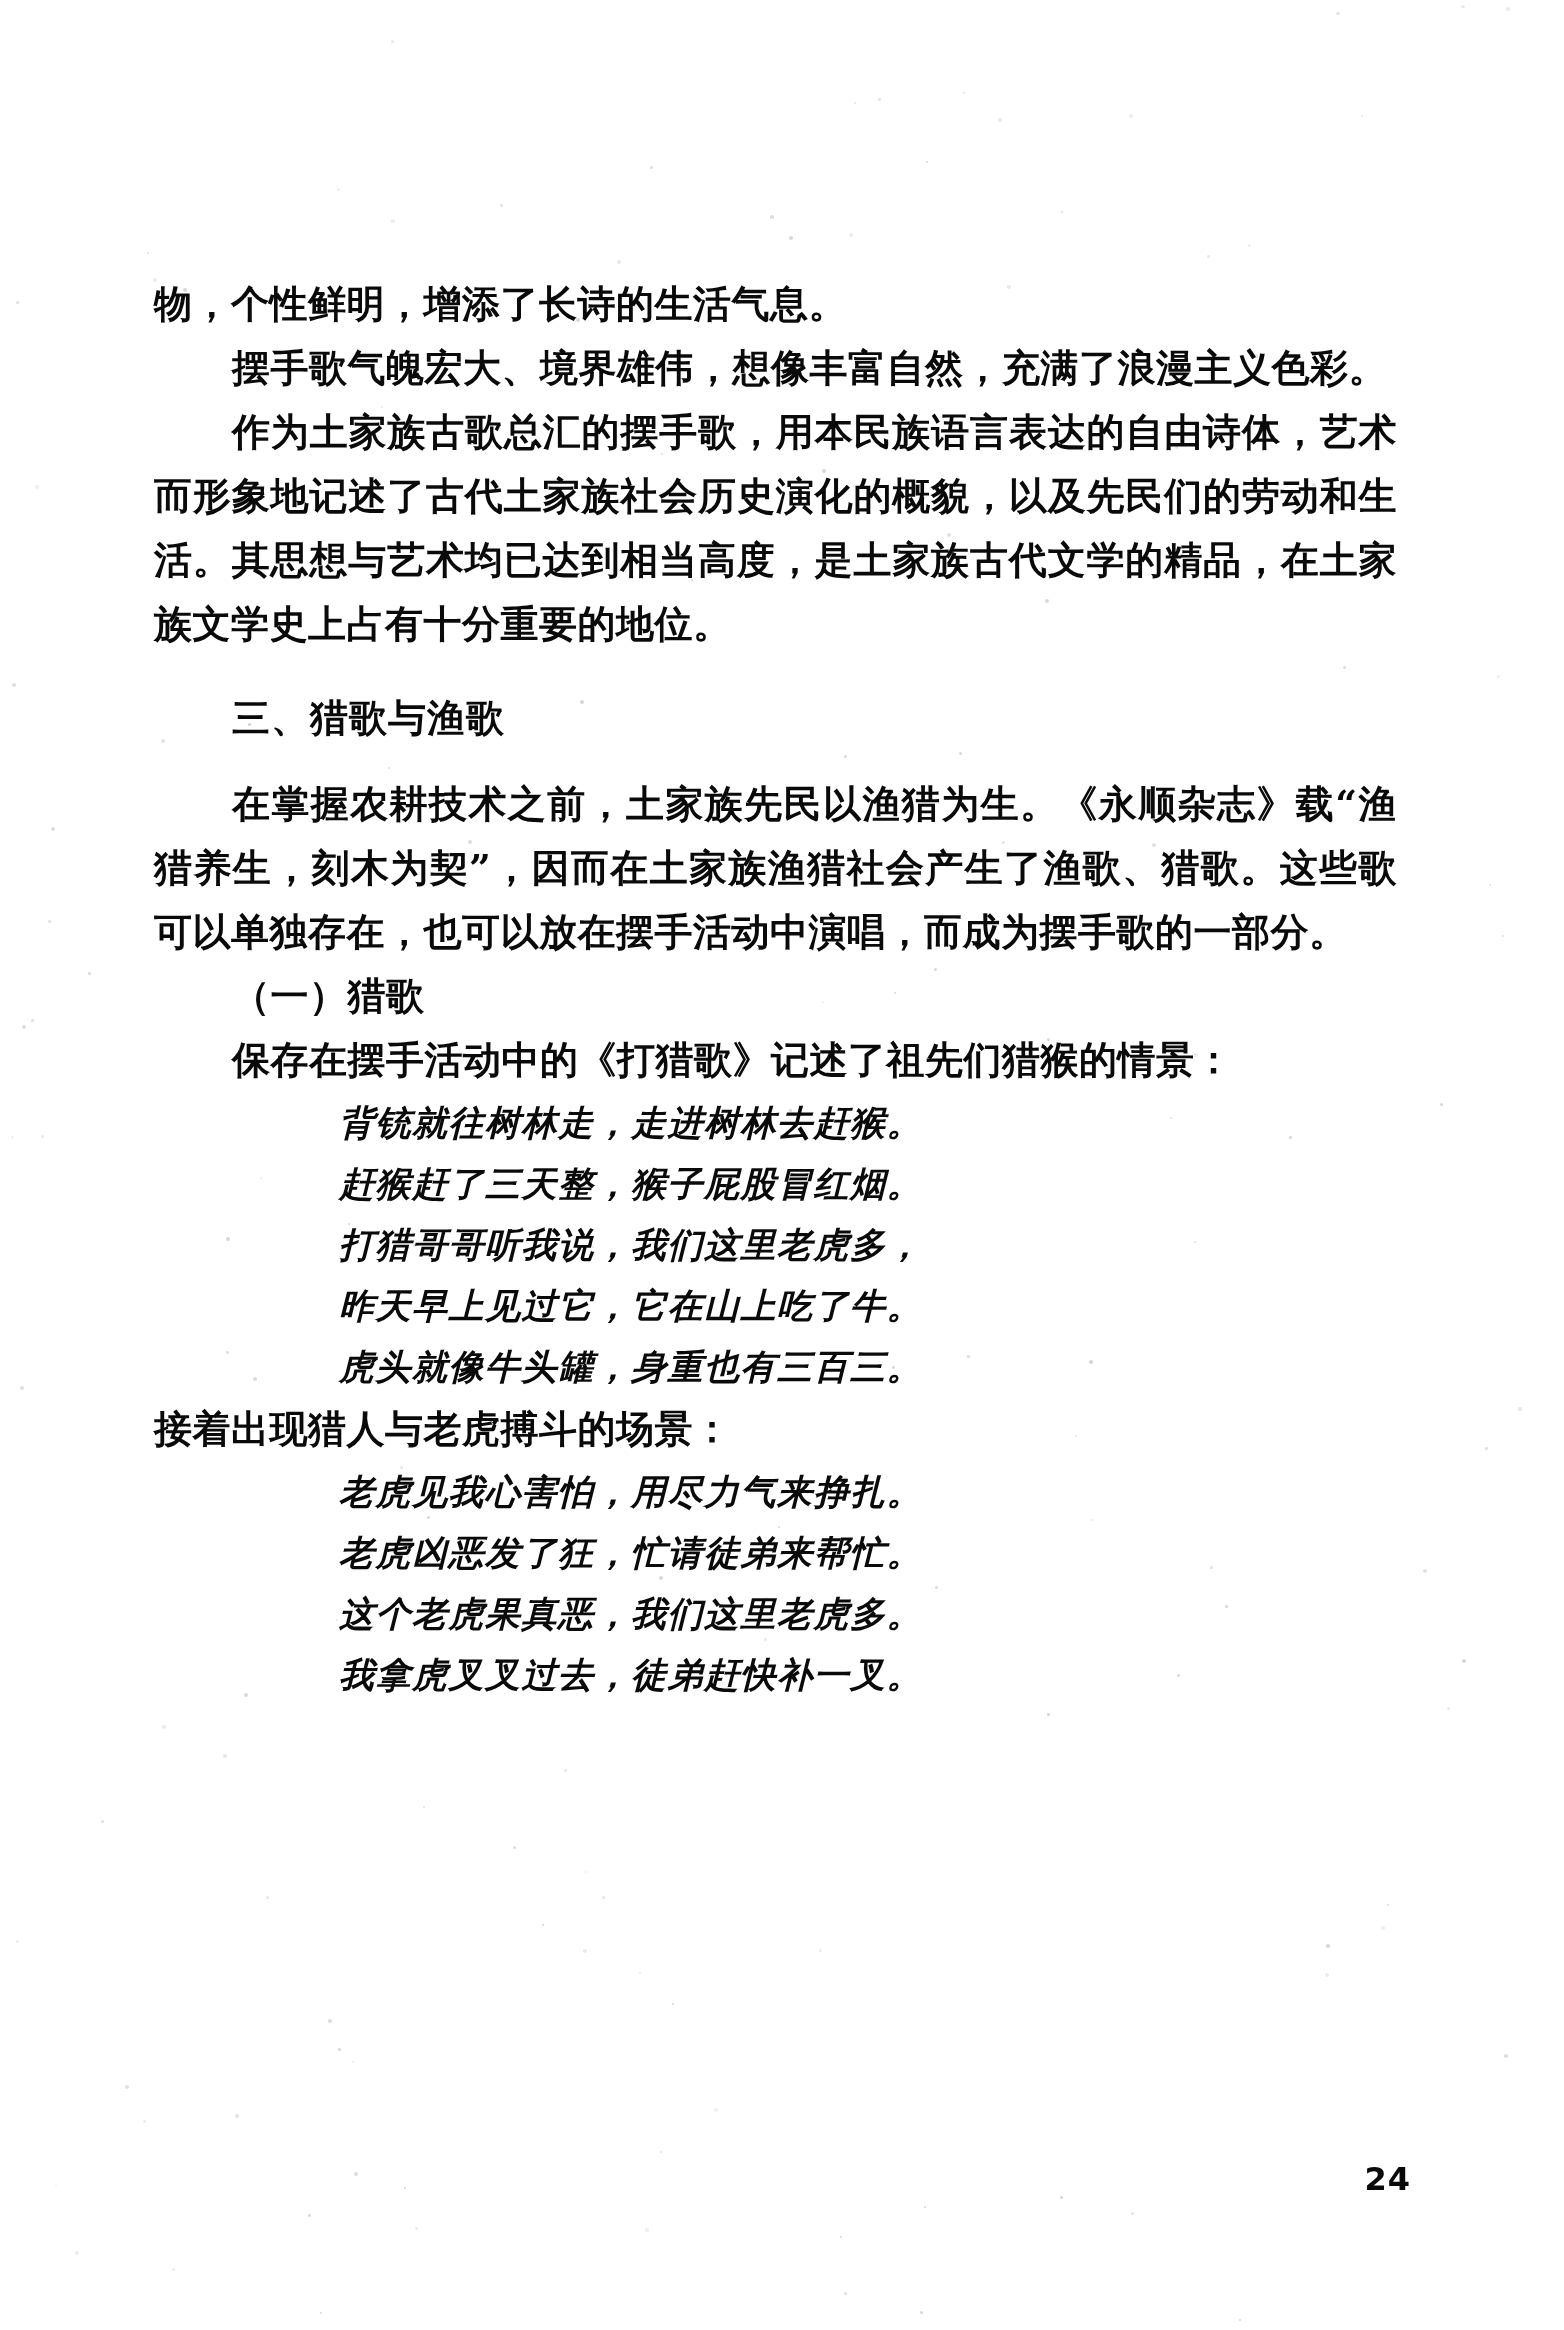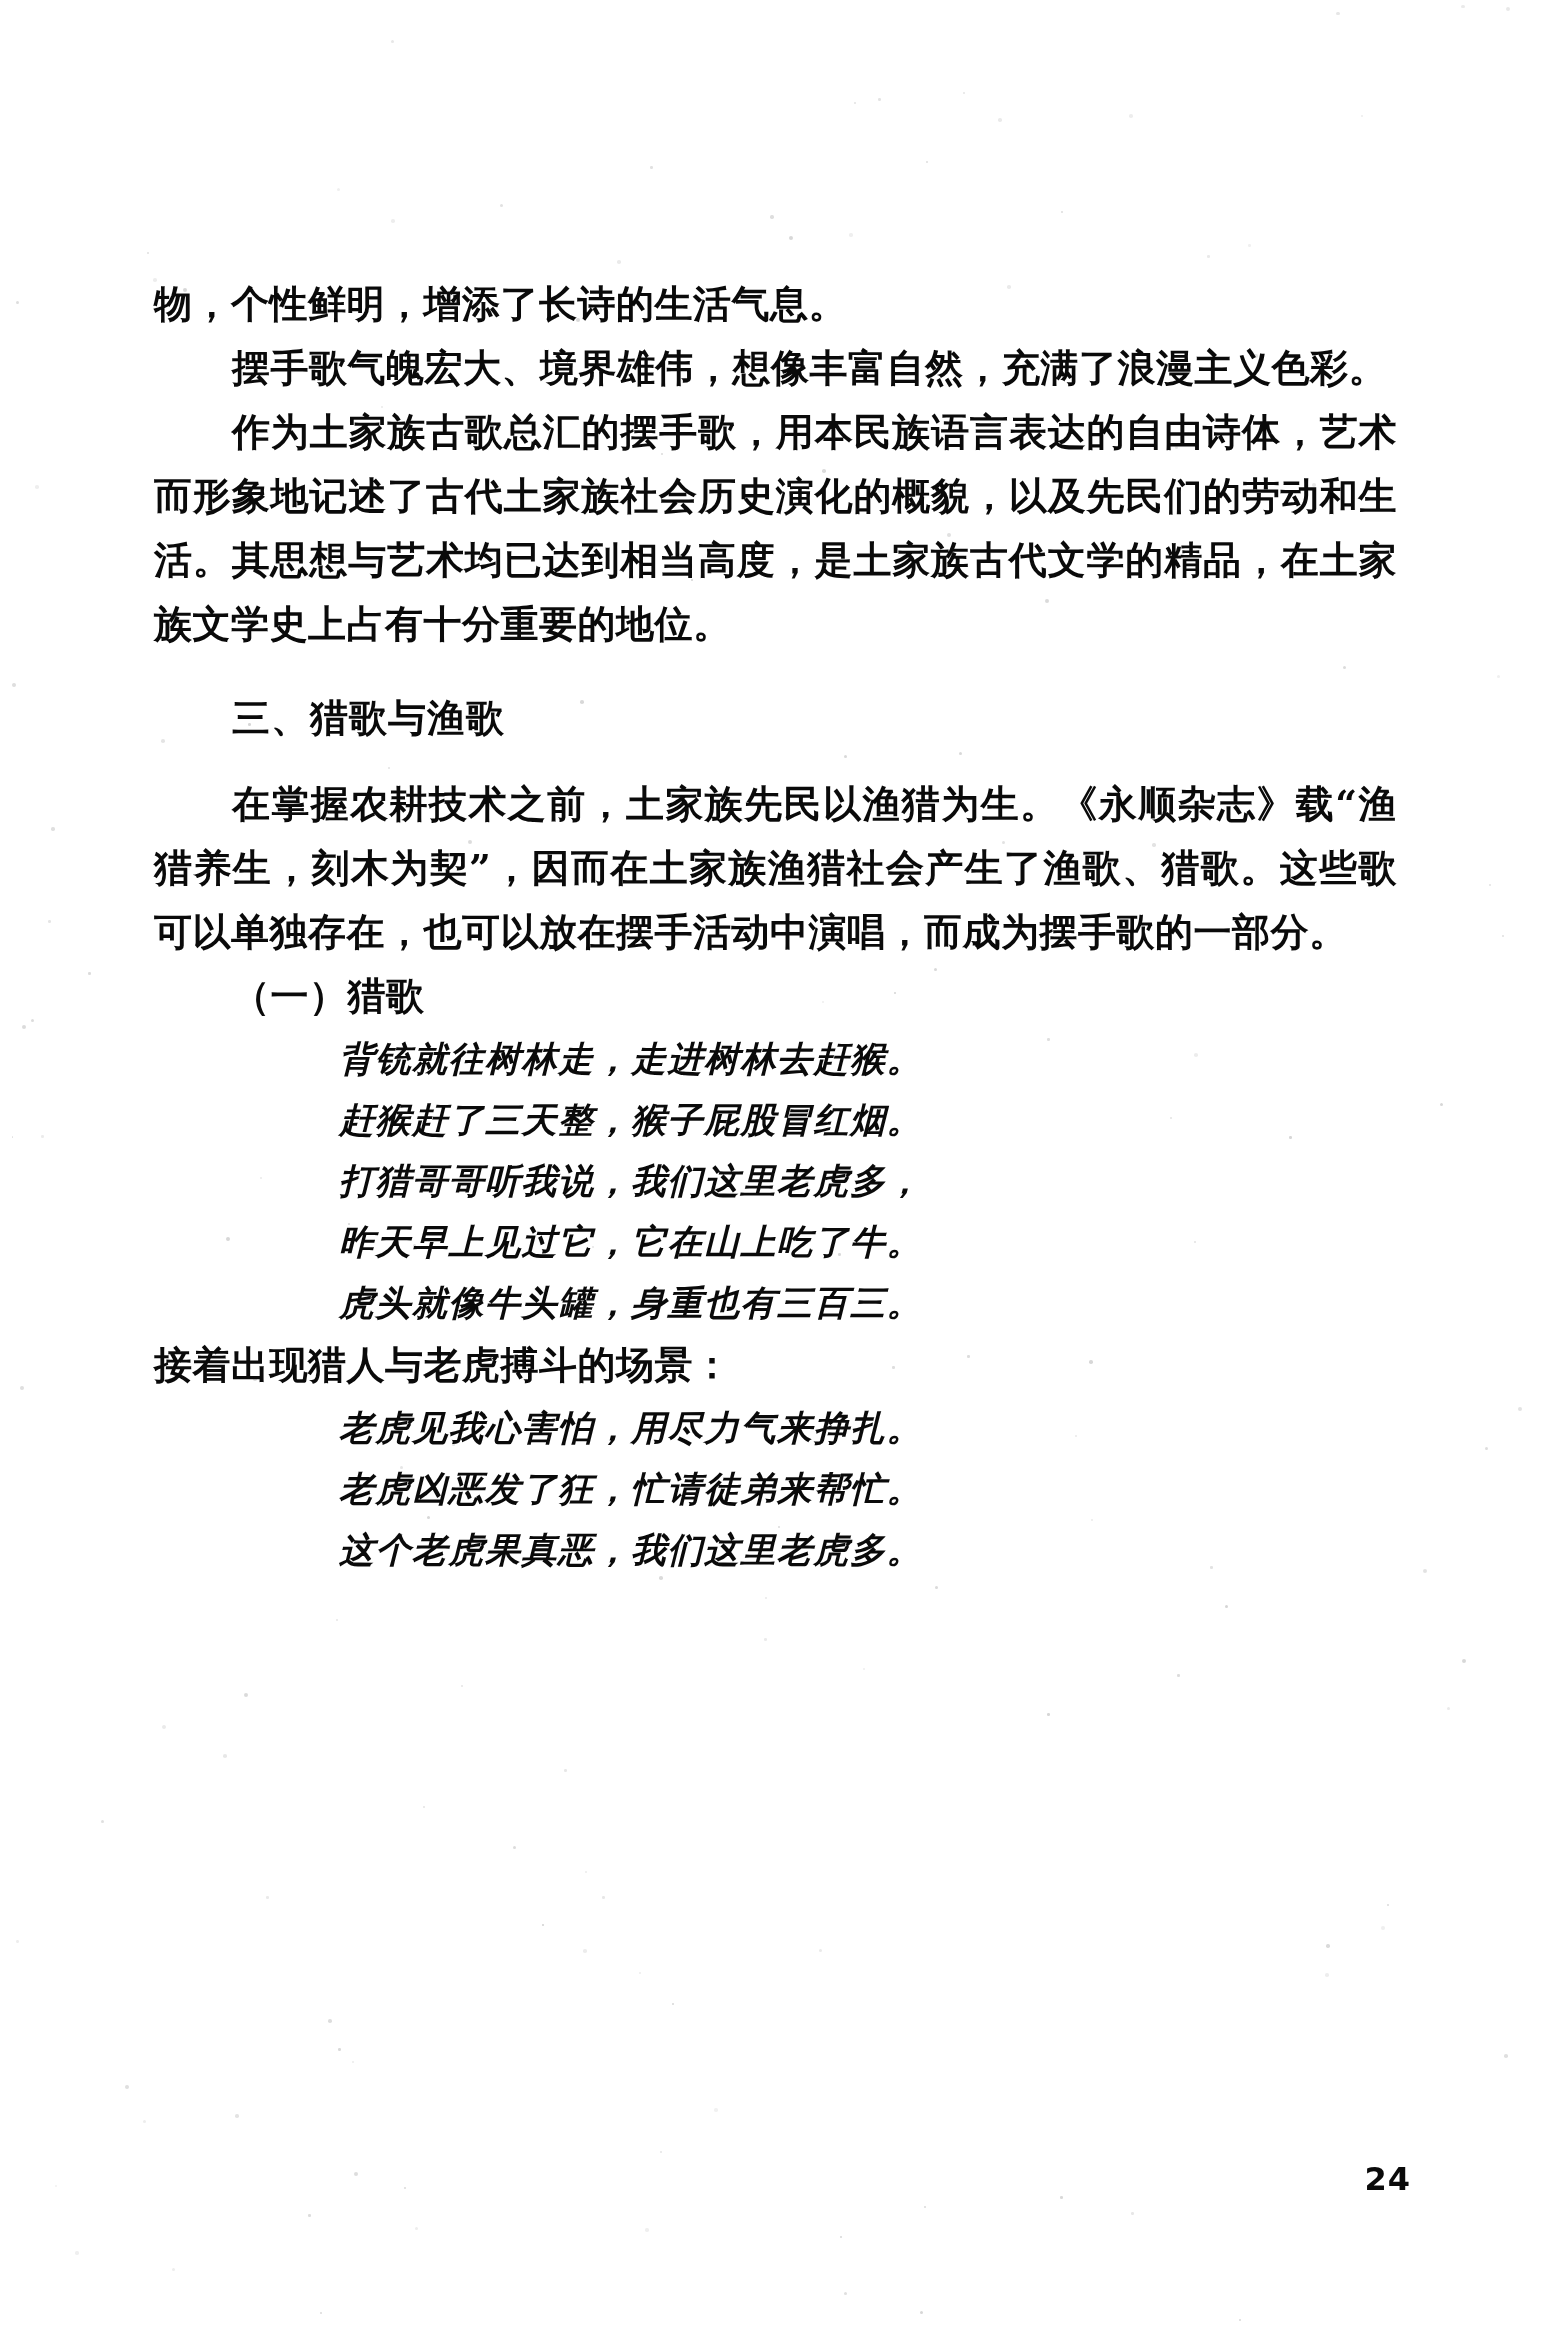--- a/index.html
+++ b/index.html
@@ -261,25 +261,27 @@
   </div>
 
 <div class="page">
   <div class="content" id="content">
       <div class="para">物，个性鲜明，增添了长诗的生活气息。</div>
       <div class="para indent">摆手歌气魄宏大、境界雄伟，想像丰富自然，充满了浪漫主义色彩。</div>
       <div class="para indent">作为土家族古歌总汇的摆手歌，用本民族语言表达的自由诗体，艺术而形象地记述了古代土家族社会历史演化的概貌，以及先民们的劳动和生活。其思想与艺术均已达到相当高度，是土家族古代文学的精品，在土家族文学史上占有十分重要的地位。</div>
       <div class="section-heading">三、猎歌与渔歌</div>
       <div class="para indent">在掌握农耕技术之前，土家族先民以渔猎为生。《永顺杂志》载“渔猎养生，刻木为契”，因而在土家族渔猎社会产生了渔歌、猎歌。这些歌可以单独存在，也可以放在摆手活动中演唱，而成为摆手歌的一部分。</div>
       <div class="subheading">（一）猎歌</div>
+      <div class="para indent">保存在摆手活动中的《打猎歌》记述了祖先们猎猴的情景：</div>
       <div class="verse">背铳就往树林走，走进树林去赶猴。</div>
       <div class="verse">赶猴赶了三天整，猴子屁股冒红烟。</div>
       <div class="verse">打猎哥哥听我说，我们这里老虎多，</div>
       <div class="verse">昨天早上见过它，它在山上吃了牛。</div>
       <div class="verse">虎头就像牛头罐，身重也有三百三。</div>
       <div class="para">接着出现猎人与老虎搏斗的场景：</div>
       <div class="verse">老虎见我心害怕，用尽力气来挣扎。</div>
       <div class="verse">老虎凶恶发了狂，忙请徒弟来帮忙。</div>
       <div class="verse">这个老虎果真恶，我们这里老虎多。</div>
+      <div class="verse">我拿虎叉叉过去，徒弟赶快补一叉。</div>
     </div>
   <div class="page-number">24</div>
 </div>
 
 
 </body></html>

